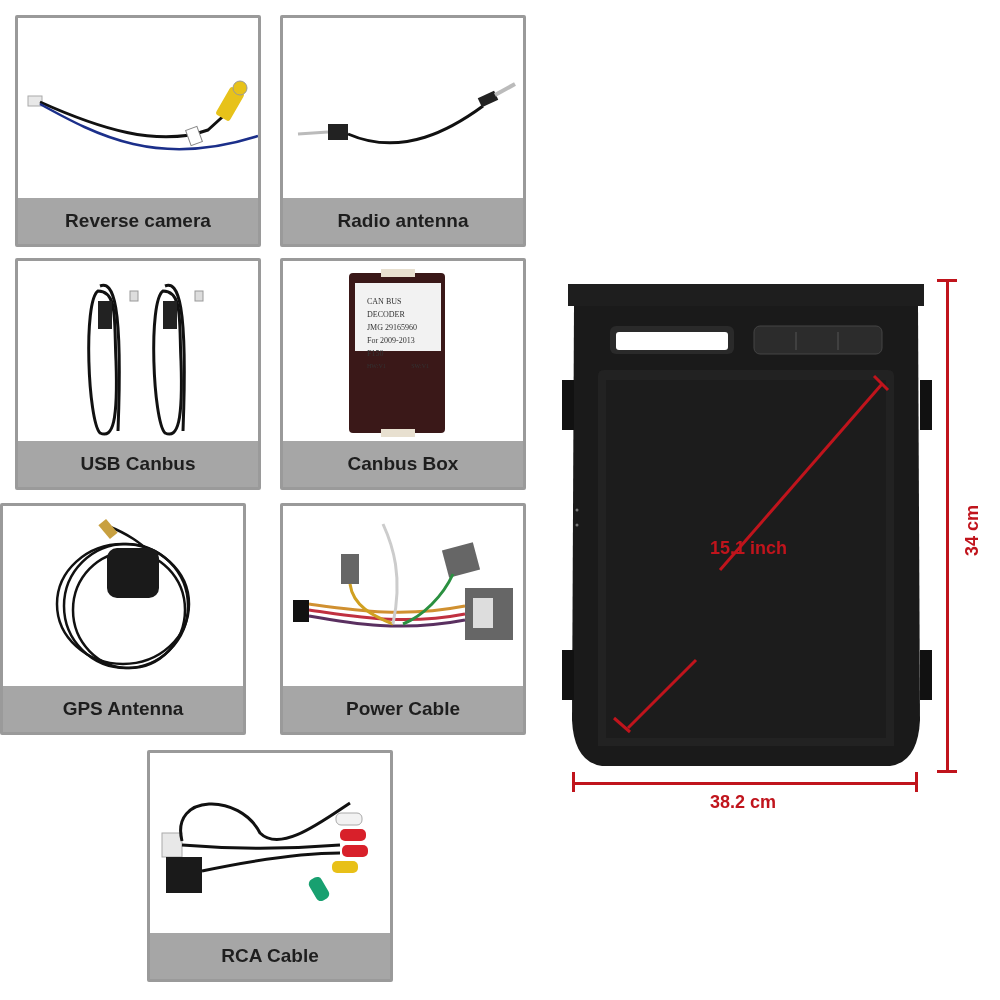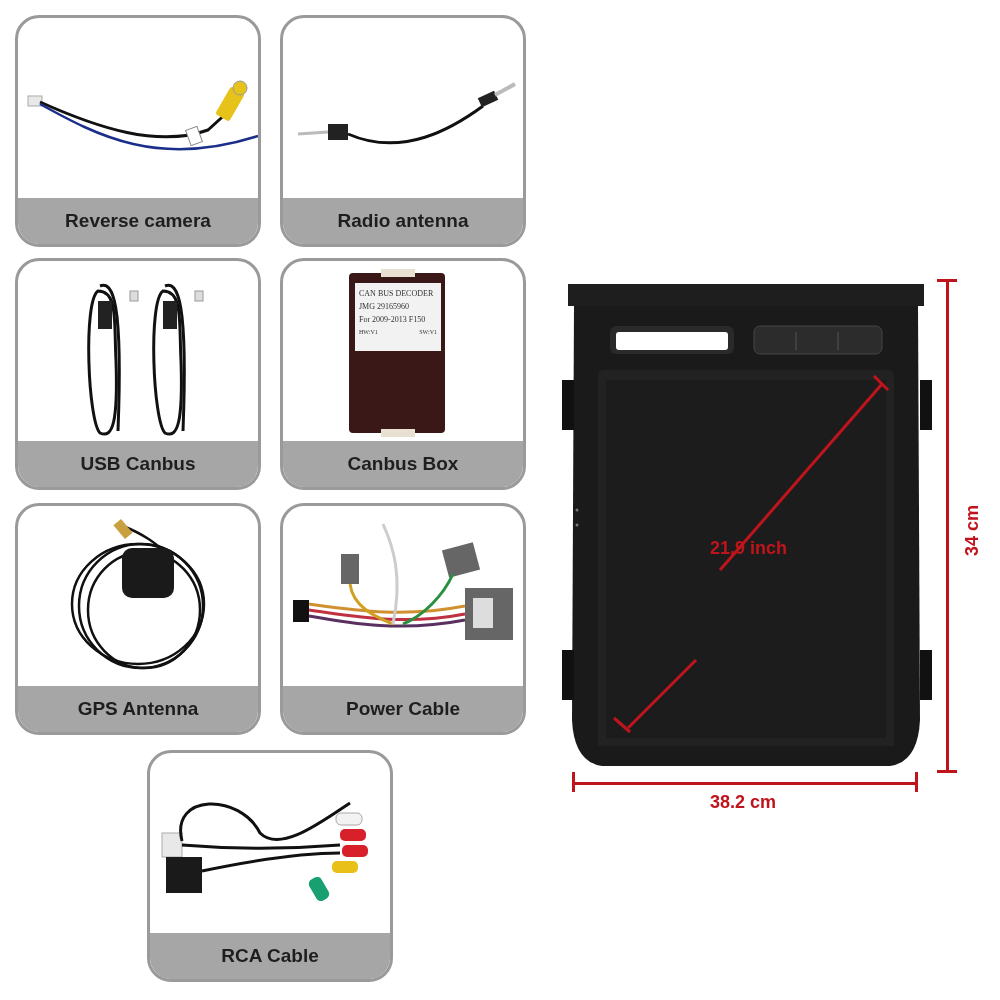--- a/index.html
+++ b/index.html
@@ -1,17 +1,17 @@
 <!DOCTYPE html>
 <html><head>
 <meta charset="utf-8">
 <style>
   html,body{margin:0;padding:0;background:#fff;}
   body{width:1000px;height:1000px;position:relative;overflow:hidden;font-family:"Liberation Sans",sans-serif;}
-  .card{position:absolute;width:246px;height:232px;border:3px solid #9a9a9a;border-radius:24px;background:#fff;overflow:hidden;box-sizing:border-box;}
+  .card{position:absolute;width:246px;height:232px;border:3px solid #9a9a9a;border-radius:2px;background:#fff;overflow:hidden;box-sizing:border-box;}
   .card .img{position:absolute;left:0;top:0;right:0;bottom:46px;}
   .card .label{position:absolute;left:0;right:0;bottom:0;height:46px;background:#a6a6a6;color:#1e1e1e;font-weight:bold;font-size:19px;display:flex;align-items:center;justify-content:center;}
   .dim{position:absolute;font-weight:bold;font-size:18px;color:#c0141c;}
 </style>
 </head>
 <body>
 
 <div class="card" style="left:15px;top:15px;">
   <div class="img">
     <svg width="246" height="186" viewBox="0 0 246 186">
@@ -55,34 +55,34 @@
     </svg>
   </div>
   <div class="label">USB Canbus</div>
 </div>
 
 <div class="card" style="left:280px;top:258px;">
   <div class="img">
     <div style="position:absolute;left:66px;top:12px;width:96px;height:160px;background:#3a1818;border-radius:4px;"></div>
     <div style="position:absolute;left:98px;top:8px;width:34px;height:8px;background:#e8e0d0;"></div>
     <div style="position:absolute;left:98px;top:168px;width:34px;height:8px;background:#e8e0d0;"></div>
-    <div style="position:absolute;left:72px;top:22px;width:86px;height:68px;background:#f2f2f2;font-family:'Liberation Serif',serif;font-size:8px;color:#333;padding:4px;box-sizing:border-box;line-height:13px;">
+    <div style="position:absolute;left:72px;top:22px;width:86px;height:68px;background:#f2f2f2;font-family:'Liberation Serif',serif;font-size:8px;color:#333;padding:12px;box-sizing:border-box;line-height:13px;">
       <div>CAN BUS DECODER</div>
       <div>JMG 29165960</div>
       <div>For 2009-2013 F150</div>
       <div style="display:flex;justify-content:space-between;font-size:6px;">
         <span>HW:V1</span>
         <span>SW:V1</span>
       </div>
     </div>
   </div>
   <div class="label">Canbus Box</div>
 </div>
 
-<div class="card" style="left:15px;top:503px;padding-left:16px;">
+<div class="card" style="left:0;top:503px;padding-left:16px;">
   <div class="img">
     <svg width="246" height="186" viewBox="0 0 246 186">
       <g fill="none" stroke="#111" stroke-width="2.5">
         <ellipse cx="123" cy="100" rx="62" ry="62"></ellipse>
         <ellipse cx="126" cy="104" rx="56" ry="58"></ellipse>
         <ellipse cx="120" cy="98" rx="66" ry="60"></ellipse>
         <path d="M105 20 C130 30,140 40,150 48"></path>
       </g>
       <rect x="104" y="42" width="52" height="50" rx="10" fill="#1a1a1a"></rect>
       <rect x="100" y="14" width="10" height="18" fill="#c8a040" transform="rotate(-40 105 23)"></rect>
@@ -147,21 +147,21 @@
     <line x1="278" y1="52" x2="278" y2="70" stroke="#555"></line>
     <path d="M38 96 Q38 90,44 90 L328 90 Q334 90,334 96 L334 466 L38 466 Z" fill="#222"></path>
     <rect x="46" y="100" width="280" height="358" fill="#1c1c1c"></rect>
     <circle cx="17" cy="230" r="1.5" fill="#777"></circle>
     <circle cx="17" cy="245" r="1.5" fill="#777"></circle>
     <line x1="68" y1="448" x2="136" y2="380" stroke="#c0141c" stroke-width="3"></line>
     <line x1="160" y1="290" x2="322" y2="104" stroke="#c0141c" stroke-width="3"></line>
     <line x1="54" y1="438" x2="70" y2="452" stroke="#c0141c" stroke-width="3"></line>
     <line x1="314" y1="96" x2="328" y2="110" stroke="#c0141c" stroke-width="3"></line>
   </svg>
-  <div class="dim" style="left:150px;top:258px;font-size:18px;">21.9 inch</div>
+  <div class="dim" style="left:150px;top:258px;font-size:18px;">15.1 inch</div>
 </div>
 
 <div style="position:absolute;left:572px;top:782px;width:346px;height:3px;background:#c0141c;"></div>
 <div style="position:absolute;left:572px;top:772px;width:3px;height:20px;background:#c0141c;"></div>
 <div style="position:absolute;left:915px;top:772px;width:3px;height:20px;background:#c0141c;"></div>
 <div class="dim" style="left:710px;top:792px;">38.2 cm</div>
 
 <div style="position:absolute;left:946px;top:280px;width:3px;height:492px;background:#c0141c;"></div>
 <div style="position:absolute;left:937px;top:279px;width:20px;height:3px;background:#c0141c;"></div>
 <div style="position:absolute;left:937px;top:770px;width:20px;height:3px;background:#c0141c;"></div>

